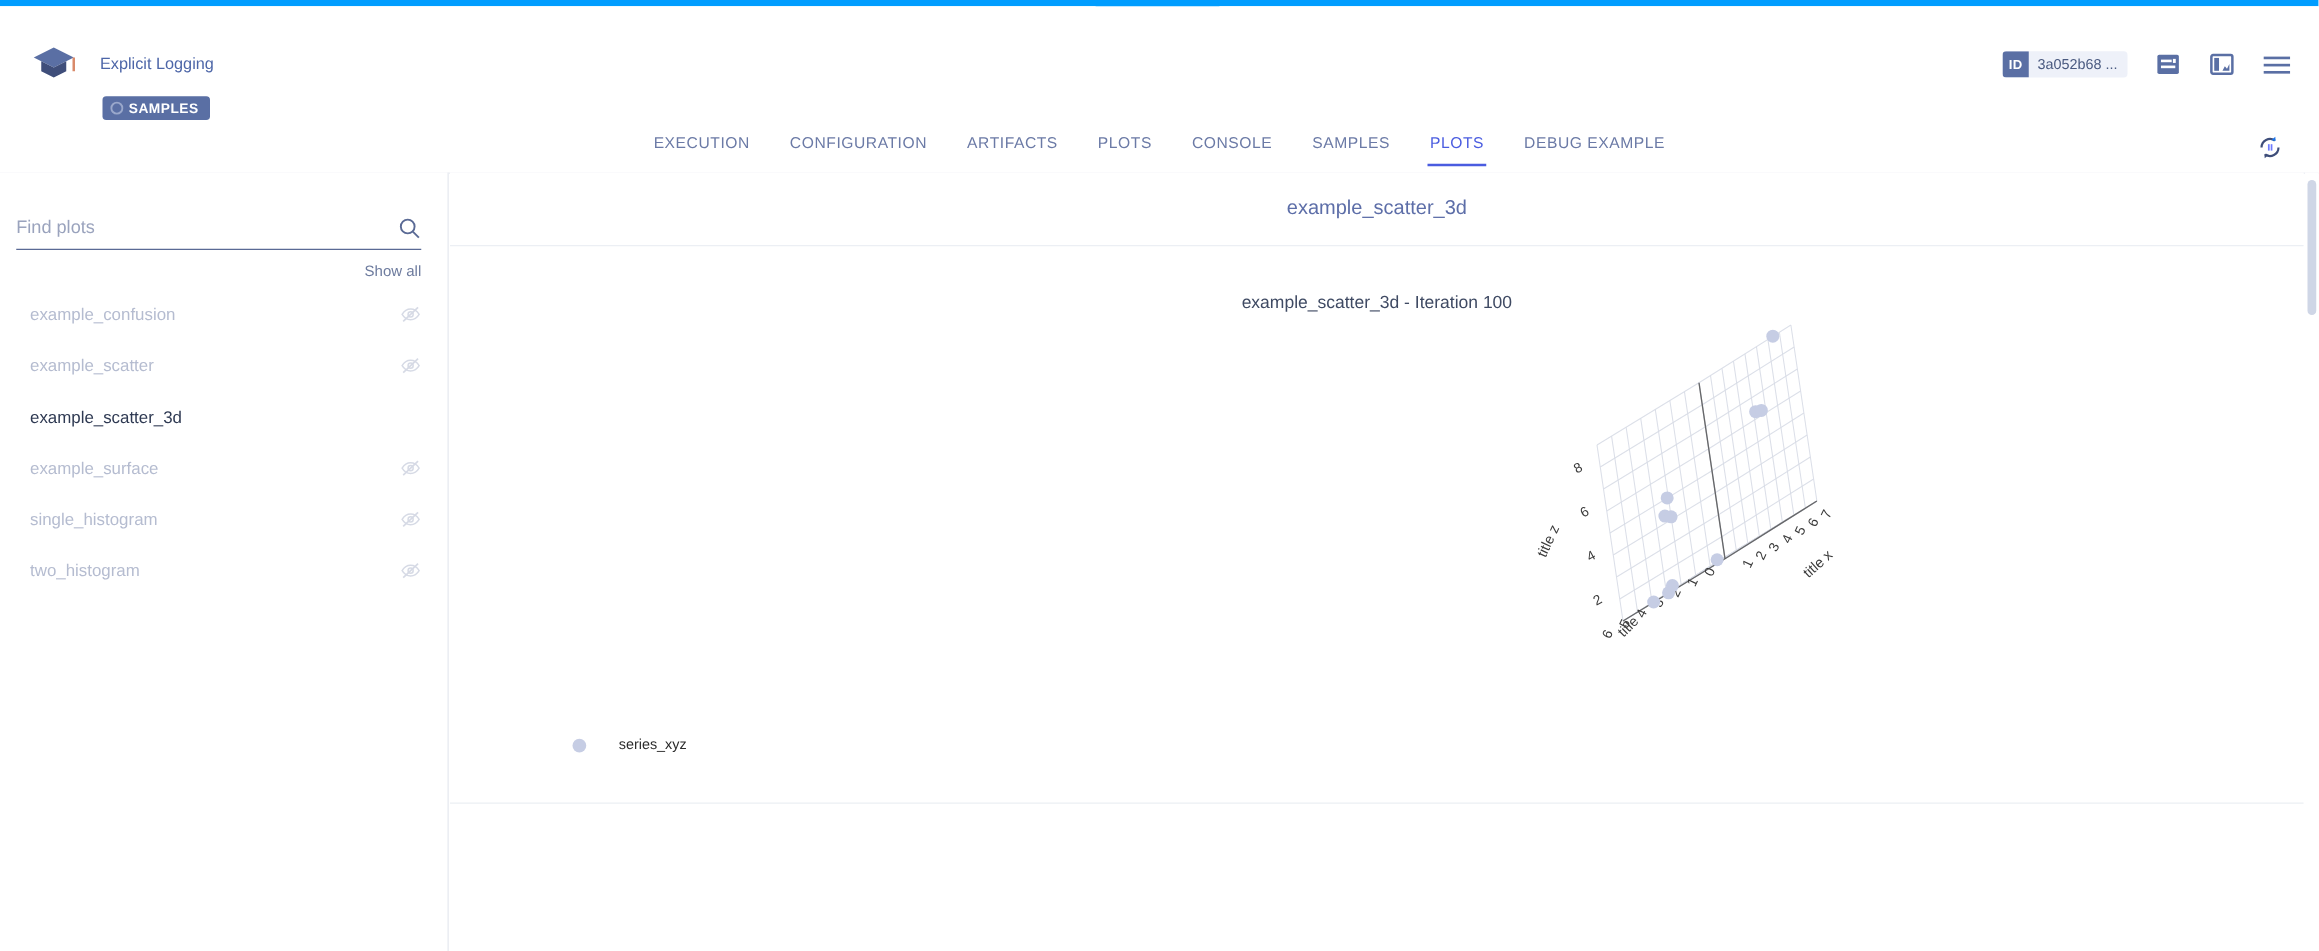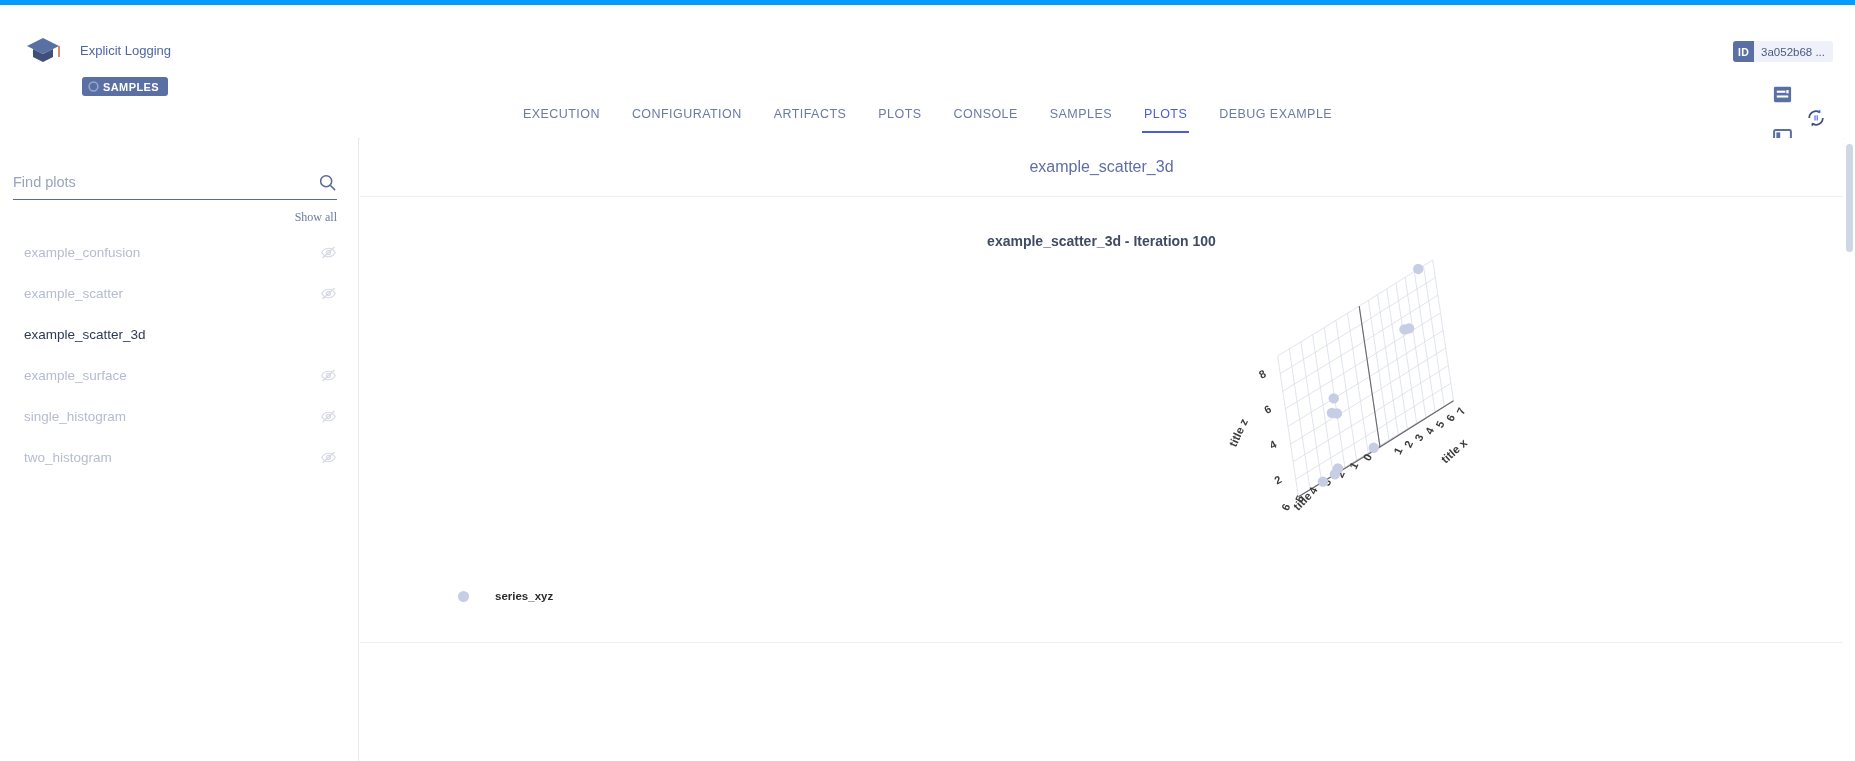--- a/index.html
+++ b/index.html
@@ -89,21 +89,20 @@
     display: inline-flex;
   }
 
   .header-right {
     position: absolute;
     top: 36px;
     right: 22px;
     display: flex;
     align-items: center;
     gap: 22px;
-    flex-direction: column;
   }
   .id-chip {
     display: flex;
     align-items: center;
     height: 21px;
     background: #eef1f9;
     border-radius: 3px;
     overflow: hidden;
   }
   .id-chip .id-key {
@@ -201,21 +200,20 @@
   }
   .search-input::placeholder { color: #9aa3bd; }
   .search-icon { cursor: pointer; display: flex; }
 
   .show-all {
     margin: 10px 21px 0 0;
     text-align: right;
     font-size: 12px;
     color: #6d7b9e;
     cursor: pointer;
-    font-family: Liberation Serif, serif;
   }
 
   .plot-list { margin-top: 7px; }
   .plot-item {
     height: 41px;
     display: flex;
     align-items: center;
     padding: 0 21px 0 24px;
     font-size: 13.5px;
     color: #b5bcd0;
@@ -243,21 +241,20 @@
     justify-content: center;
   }
   .card-title {
     font-size: 16px;
     color: #5d6ea8;
   }
   .plot-card {
     position: relative;
     height: 445px;
     border-bottom: 1px solid #eceff4;
-    font-weight: bold;
   }
   .plot-heading {
     position: absolute;
     top: 36px;
     left: 0; right: 0;
     text-align: center;
     font-size: 14px;
     color: #3f4a63;
   }
 

